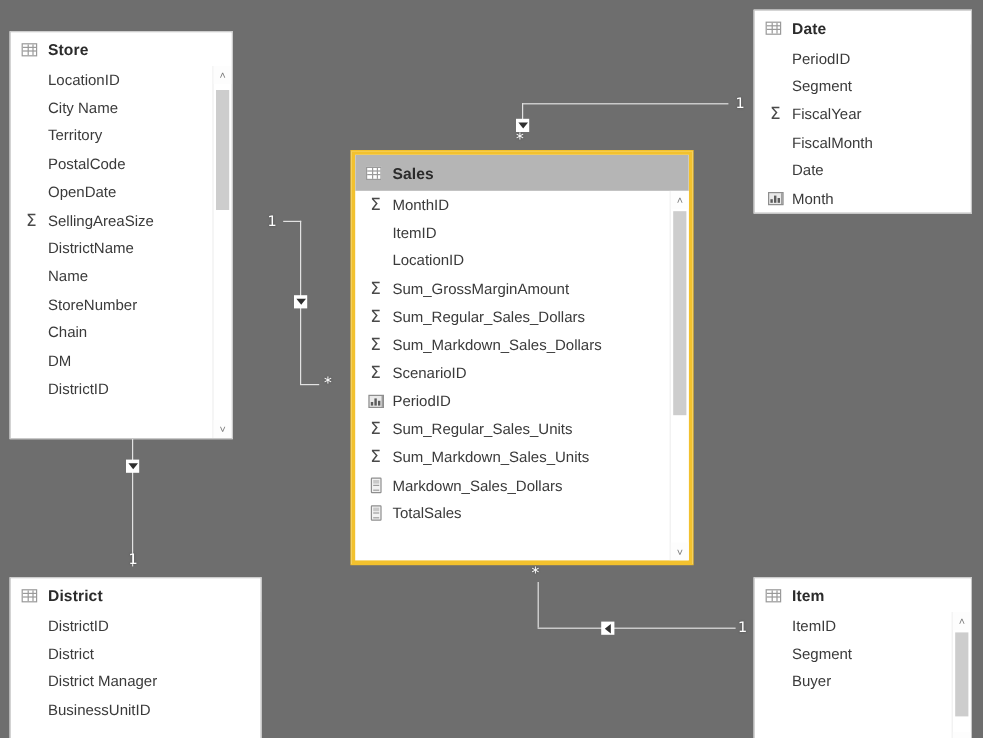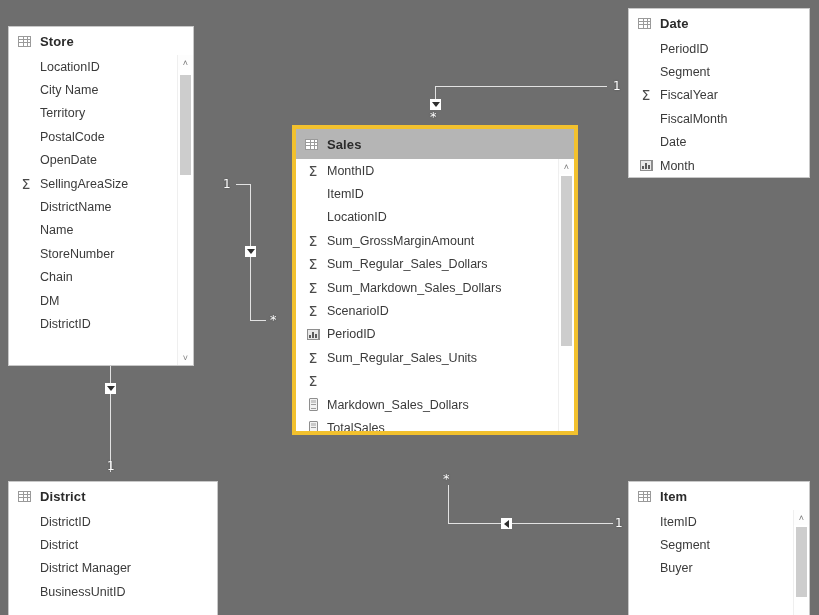--- a/index.html
+++ b/index.html
@@ -259,21 +259,21 @@
           <span class="field-label">DistrictID</span>
         </div>
       <div class="sb">
         <div class="arrow up">˄</div>
         <div class="thumb" style="top:20px;height:100px;"></div>
         <div class="arrow down">˅</div>
       </div>
     </div>
   </div>
 
-  <div class="tbl selected" id="tbl-sales" style="left:293px;top:126px;width:284px;height:308px;">
+  <div class="tbl selected" id="tbl-sales" style="left:293px;top:126px;width:284px;height:344px;">
     <div class="tbl-header">
       <span class="ic-table">
           <i></i>
           <i class="b"></i>
         </span>
       <span class="tbl-title">Sales</span>
     </div>
     <div class="tbl-body" style="height:308px;">
       <div class="field">
           <span class="ficon">
@@ -326,20 +326,21 @@
       <div class="field">
           <span class="ficon">
             <span class="ic-sigma">Σ</span>
           </span>
           <span class="field-label">Sum_Regular_Sales_Units</span>
         </div>
       <div class="field">
           <span class="ficon">
             <span class="ic-sigma">Σ</span>
           </span>
+          <span class="field-label">Sum_Markdown_Sales_Units</span>
         </div>
       <div class="field">
           <span class="ficon">
             <span class="ic-calc"></span>
           </span>
           <span class="field-label">Markdown_Sales_Dollars</span>
         </div>
       <div class="field">
           <span class="ficon">
             <span class="ic-calc"></span>

